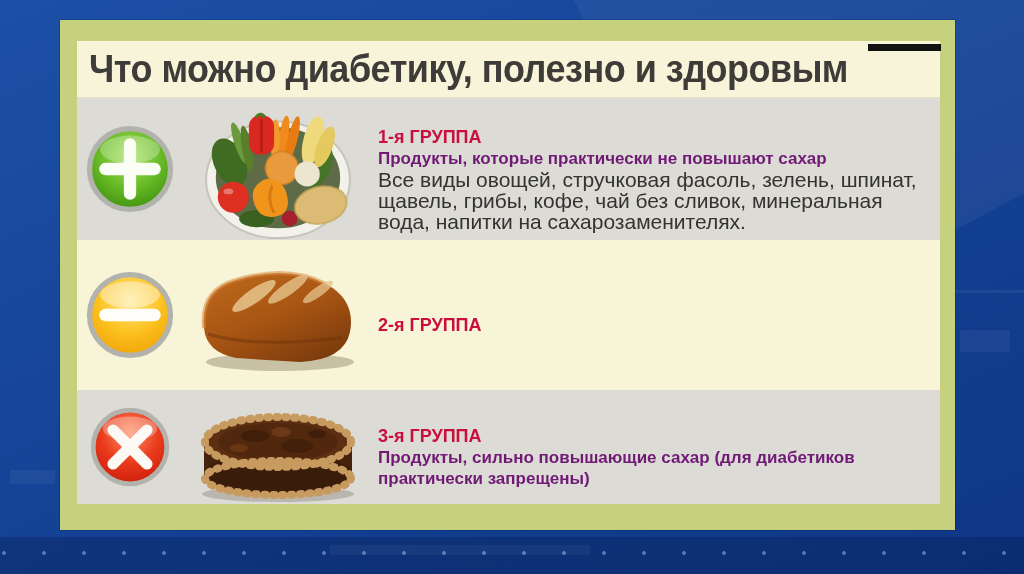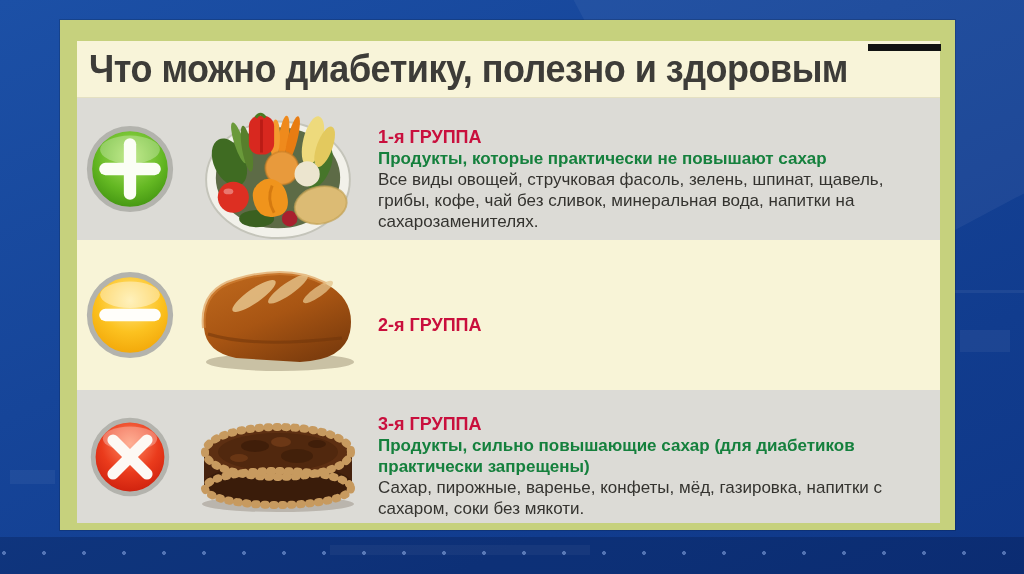--- a/index.html
+++ b/index.html
@@ -57,22 +57,22 @@
   .row.cream { background:#f8f4d7; }
   .row1 { flex:0 0 131px; }
   .row2 { flex:0 0 150px; }
   .row3 { flex:1 1 auto; }
 
   .icon-cell  { flex:0 0 105px; display:flex; justify-content:center; align-items:center; }
   .image-cell { flex:0 0 192px; display:flex; justify-content:center; align-items:center; overflow:visible; }
   .text-cell  { flex:1 1 auto; padding:4px 12px 4px 4px; }
 
   .grp-header  { color:#c90f3d; font-weight:bold; font-size:18px; line-height:21px;margin-top:20px; }
-  .grp-sub     { color:#15803d; font-weight:bold; font-size:17px; line-height:21px; }
-  .grp-body    { color:#34332f; font-size:17px; line-height:21px; }
+  .grp-sub     { color:#701a75; font-weight:bold; font-size:17px; line-height:21px; }
+  .grp-body    { color:#34332f; font-size:21px; line-height:21px; }
 
   .sign { width:88px; height:88px; display:block; }
   .veg-img   { width:156px; height:136px; margin-top:6px; }
   .bread-img { width:172px; height:118px; }
   .cake-img  { width:170px; height:110px; margin-top:4px; }
 </style>
 </head>
 <body>
 
 <div class="bg-swath"></div>
@@ -223,18 +223,17 @@
           <ellipse cx="88" cy="38" rx="10" ry="5" fill="#6f3a17" opacity="0.9"></ellipse>
           <ellipse cx="46" cy="54" rx="9" ry="4" fill="#6f3a17" opacity="0.8"></ellipse>
           <ellipse cx="124" cy="40" rx="9" ry="4" fill="#3c1c09" opacity="0.8"></ellipse>
           <ellipse cx="85" cy="48" rx="73" ry="25" fill="none" stroke="#c79a5f" stroke-width="8" stroke-dasharray="1.5 7.5" stroke-linecap="round"></ellipse>
           <ellipse cx="85" cy="84" rx="73" ry="17" fill="none" stroke="#c79a5f" stroke-width="8" stroke-dasharray="1.5 7.5" stroke-linecap="round"></ellipse>
         </svg>
       </div>
       <div class="text-cell">
         <div class="grp-header">3-я ГРУППА</div>
         <div class="grp-sub">Продукты, сильно повышающие сахар (для диабетиков практически запрещены)</div>
-        <div class="grp-body">Сахар, пирожные, варенье, конфеты, мёд, газировка, напитки с сахаром, соки без мякоти.</div>
       </div>
     </div>
 
   </div>
 </div>
 
 </body></html>

